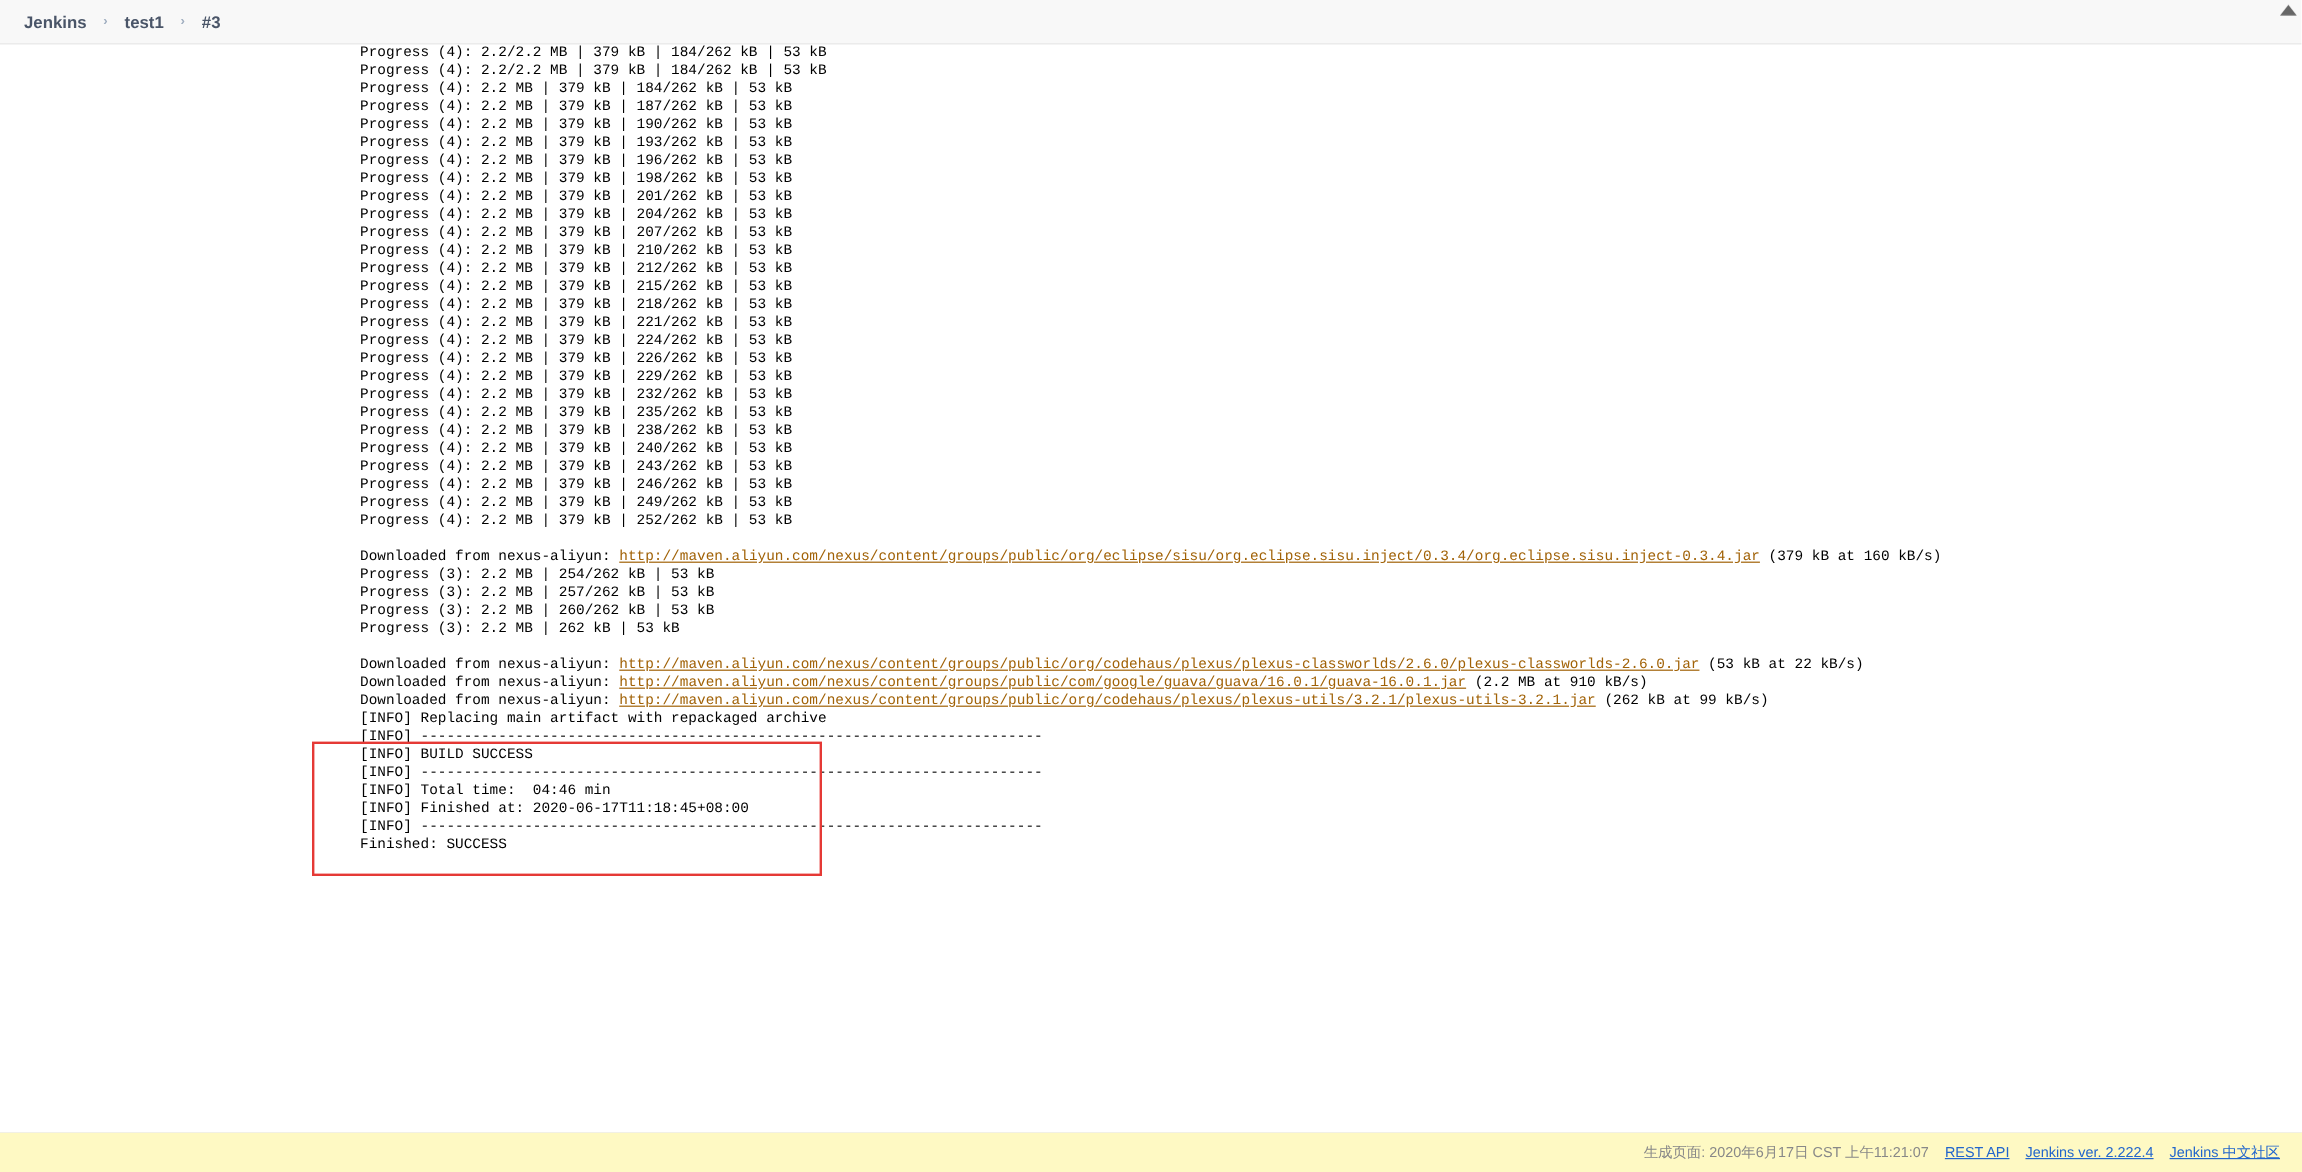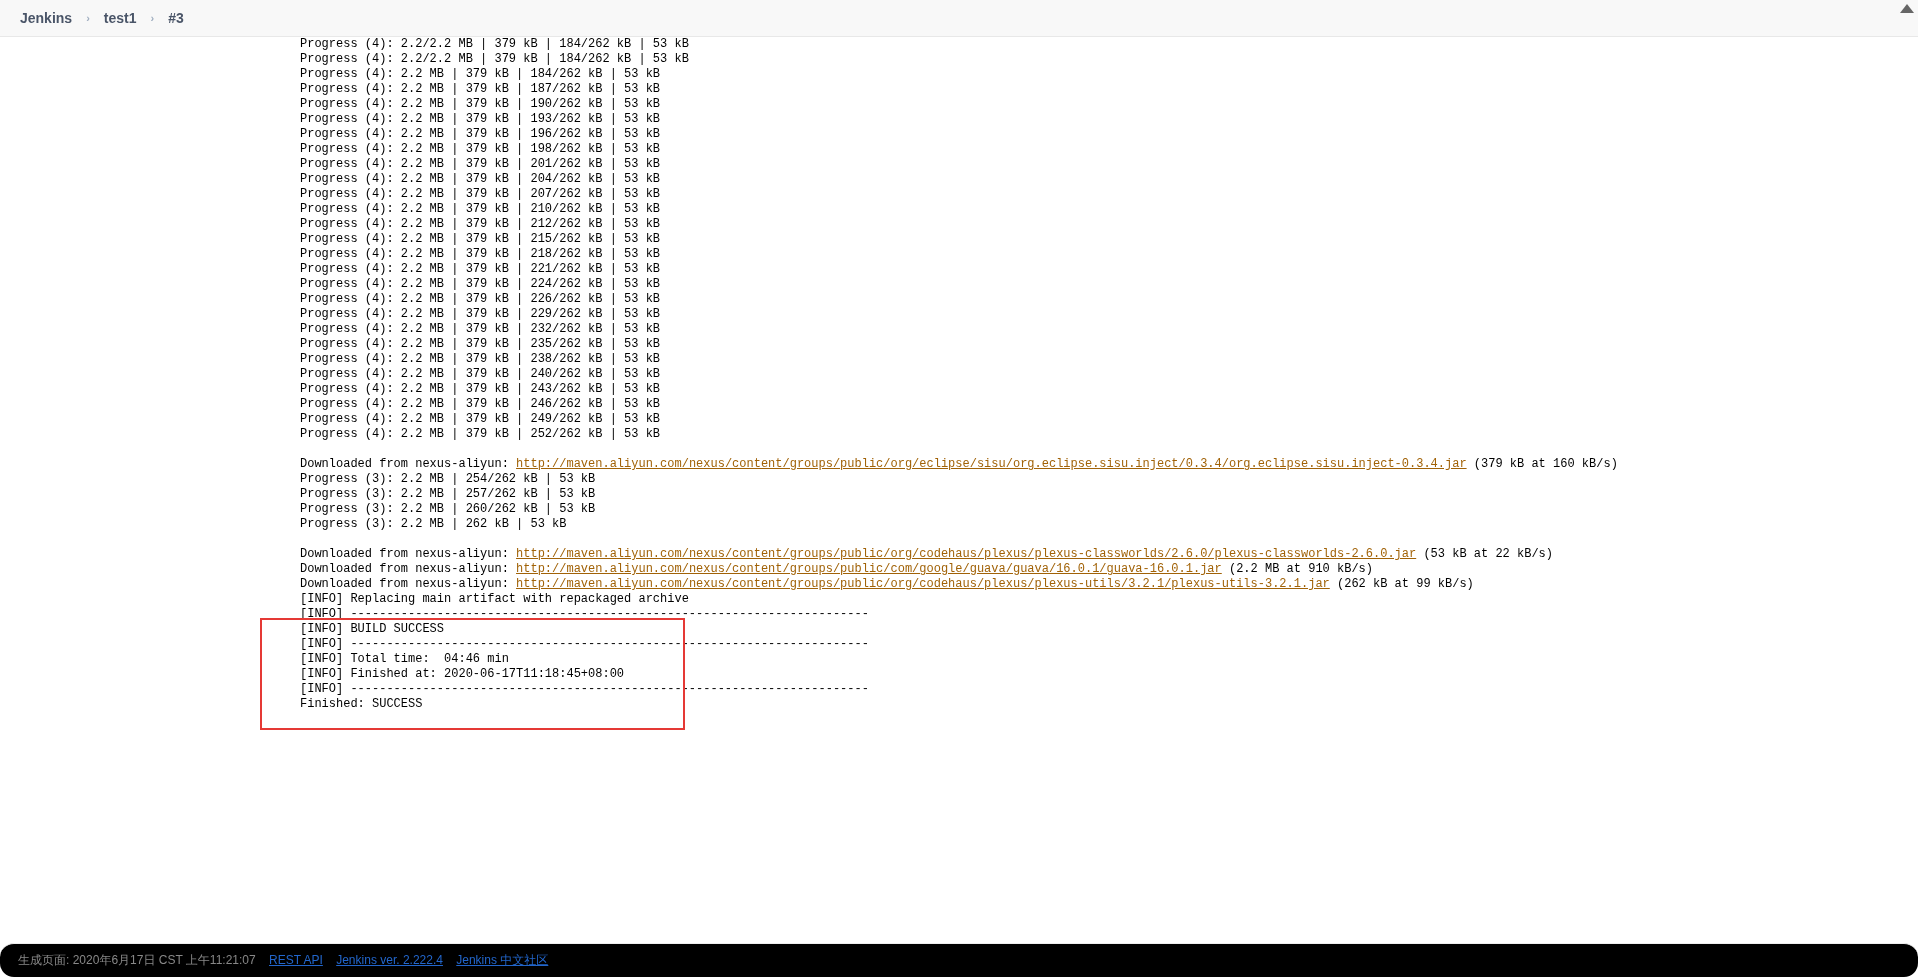--- a/index.html
+++ b/index.html
@@ -51,25 +51,24 @@
       width: 425px;
       height: 112px;
     }
     .footer {
       position: fixed;
       bottom: 0;
       left: 0;
       right: 0;
       padding: 8px 18px;
       font-size: 12px;
-      text-align: left;
+      text-align: right;
       color: #888;
-      background: #000000;
+      background: #fef9c3;
       border-top: 1px solid #eee;
-      border-radius: 14px;
     }
     .footer a {
       color: #2266cc;
       text-decoration: underline;
       margin-left: 10px;
     }
     .scroll-hint {
       position: fixed;
       right: 4px;
       top: 4px;

